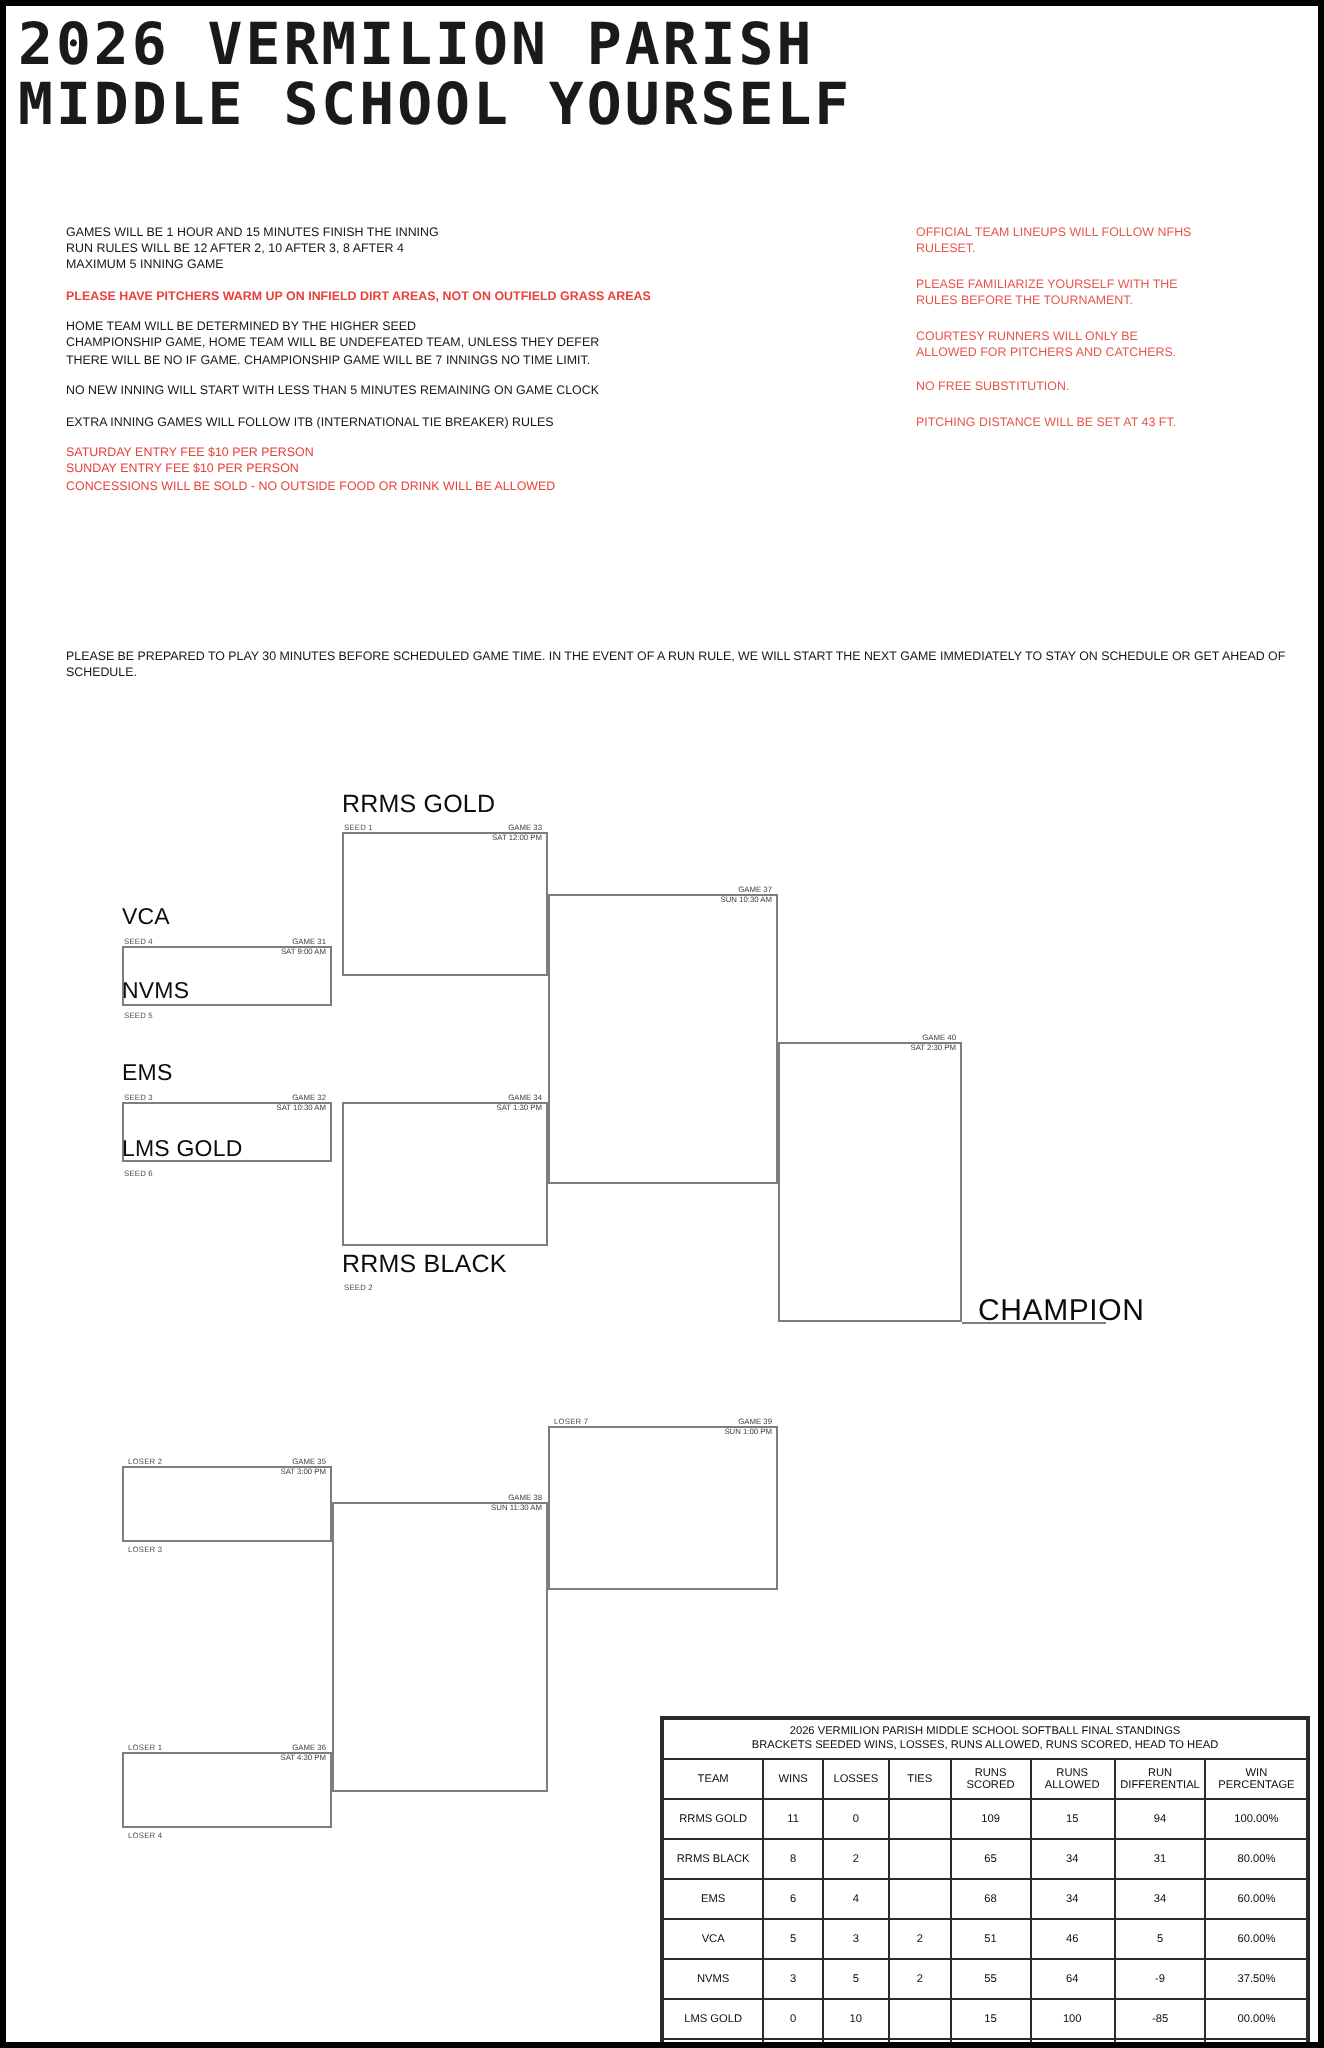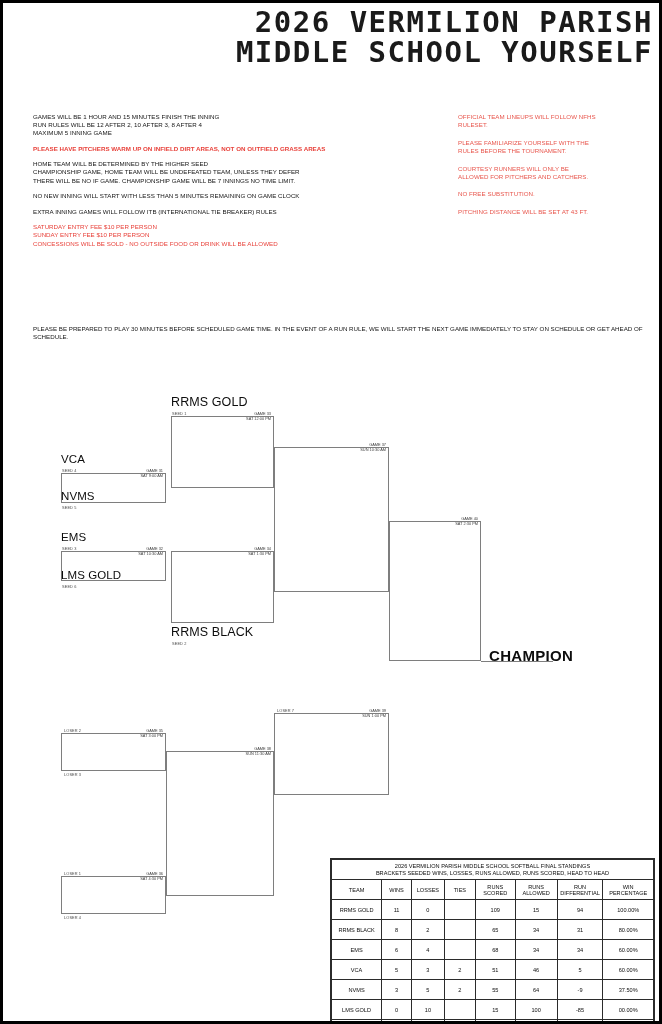--- a/index.html
+++ b/index.html
@@ -4,21 +4,21 @@
 <style>
   html,body{margin:0;padding:0;background:#000;}
   body{font-family:"Liberation Sans", sans-serif;}
   #page{
     position:relative;width:662px;height:1024px;background:#fff;
     border:3px solid #000;box-sizing:border-box;overflow:hidden;
   }
   
   .title-block{
     position:absolute;left:6px;top:4px;width:644px;
-    text-align:right;
+    text-align:left;
   }
   .title-line{
     font-family:"DejaVu Sans Mono", monospace;
     font-weight:bold;
     font-size:29px;
     line-height:30px;
     letter-spacing:1.5px;
     color:#1a1a1a;
     white-space:nowrap;
   }
@@ -177,21 +177,21 @@
       <span>GAME 37</span>
       <span class="l2">SUN 10:30 AM</span>
     </div>
 
     <div class="mbox" style="left:386px;top:148px;width:92px;height:140px;"></div>
     <div class="gl" style="left:423px;top:143px;width:52px;">
       <span>GAME 40</span>
       <span class="l2">SAT 2:30 PM</span>
     </div>
     <div class="hline" style="left:478px;top:288px;width:72px;"></div>
-    <div class="champ" style="left:486px;top:274px;font-weight:bold;">CHAMPION</div>
+    <div class="champ" style="left:486px;top:274px;">CHAMPION</div>
 
     <div class="loser" style="left:61px;top:355px;">LOSER 2</div>
     <div class="mbox" style="left:58px;top:360px;width:105px;height:38px;"></div>
     <div class="gl" style="left:103px;top:355px;width:57px;">
       <span>GAME 35</span>
       <span class="l2">SAT 3:00 PM</span>
     </div>
     <div class="loser" style="left:61px;top:399px;">LOSER 3</div>
 
     <div class="loser" style="left:61px;top:498px;">LOSER 1</div>

